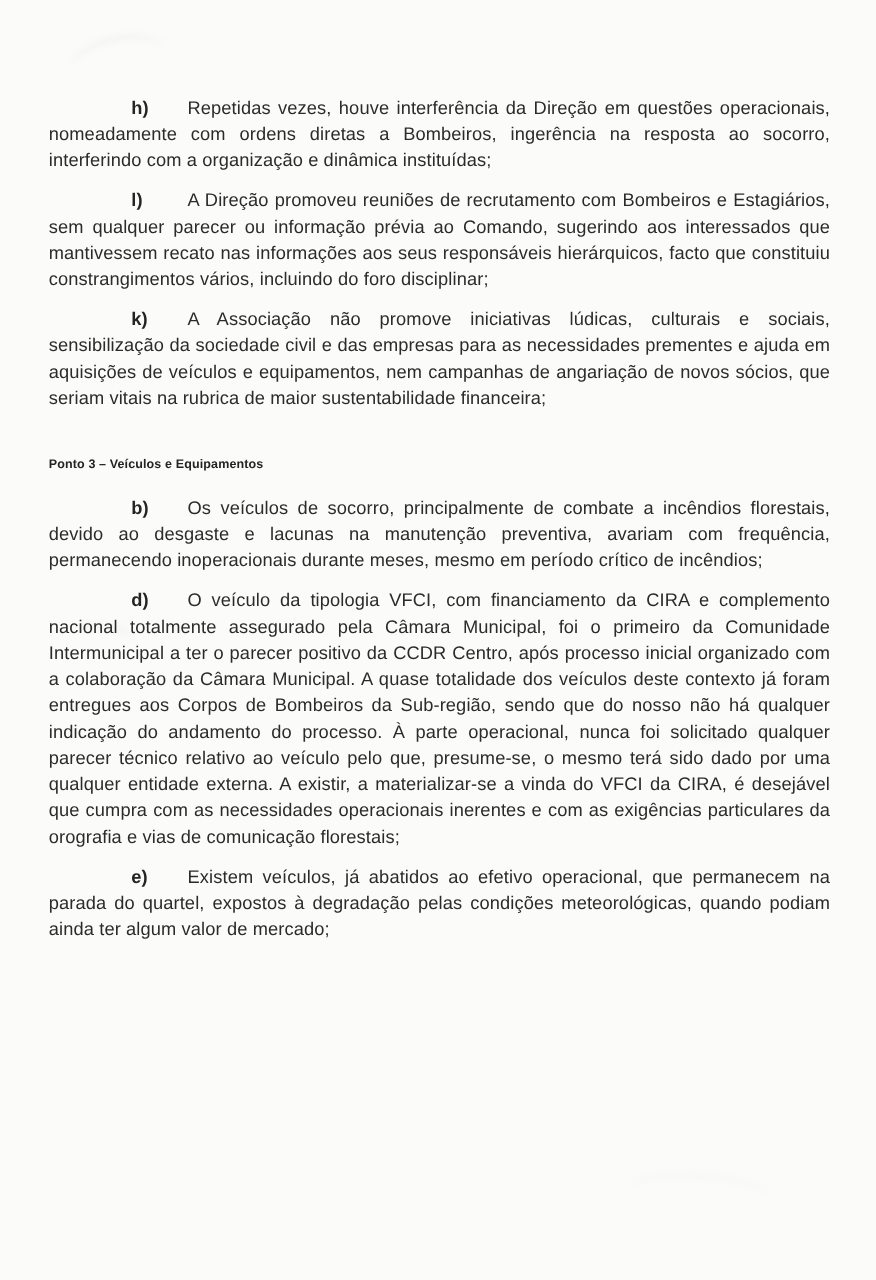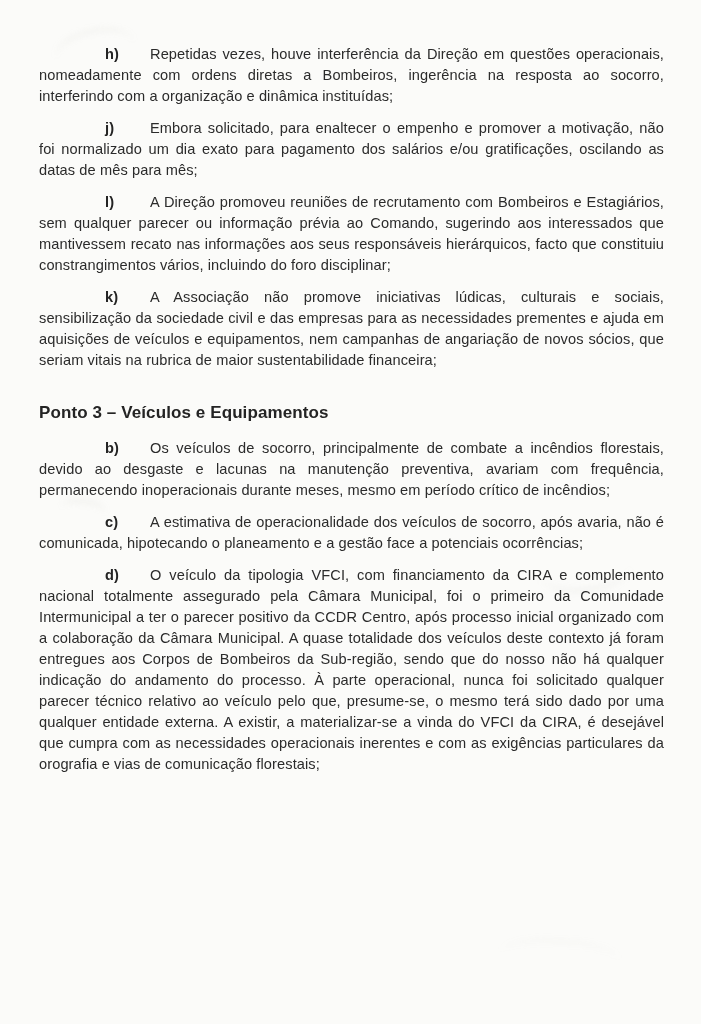--- a/index.html
+++ b/index.html
@@ -15,38 +15,39 @@
     color: #2b2b2b;
     position: relative;
   }
   .page {
     position: relative;
     box-sizing: border-box;
     width: 701px;
     height: 829px;
     padding: 44px 37px 0 39px;
     z-index: 2;
+    margin-top: 33px;
   }
   .para {
     margin: 0 0 11px 0;
     font-size: 14.6px;
     line-height: 21px;
     text-align: justify;
     letter-spacing: 0.1px;
   }
   .item-label {
     display: inline-block;
     width: 111px;
     text-indent: 66px;
     font-weight: 700;
     color: #242424;
   }
   .section-heading {
     margin: 31px 0 15px 0;
-    font-size: 17px;
+    font-size: 10px;
     line-height: 21px;
     font-weight: 700;
     color: #242424;
     letter-spacing: 0.1px;
   }
   
   .artifact {
     position: absolute;
     z-index: 1;
     pointer-events: none;
@@ -83,29 +84,28 @@
 <div class="artifact artifact-1"></div>
 <div class="artifact artifact-2"></div>
 <div class="artifact artifact-3"></div>
 <div class="artifact artifact-4"></div>
 
 <div class="page">
 
   <p class="para"><span class="item-label">h)</span><span class="item-text">Repetidas vezes, houve interferência da Direção em questões operacionais, nomeadamente com ordens diretas a Bombeiros, ingerência na resposta ao socorro, interferindo com a organização e dinâmica instituídas;</span></p>
 
 
-  <p class="para"><span class="item-label">j)</span><span class="item-text">Embora solicitado, para enaltecer o empenho e promover a motivação, não foi normalizado um dia exato para pagamento dos salários e/ou gratificações, oscilando as datas de mês para mês;</span></p>
 
   <p class="para"><span class="item-label">l)</span><span class="item-text">A Direção promoveu reuniões de recrutamento com Bombeiros e Estagiários, sem qualquer parecer ou informação prévia ao Comando, sugerindo aos interessados que mantivessem recato nas informações aos seus responsáveis hierárquicos, facto que constituiu constrangimentos vários, incluindo do foro disciplinar;</span></p>
 
   <p class="para"><span class="item-label">k)</span><span class="item-text">A Associação não promove iniciativas lúdicas, culturais e sociais, sensibilização da sociedade civil e das empresas para as necessidades prementes e ajuda em aquisições de veículos e equipamentos, nem campanhas de angariação de novos sócios, que seriam vitais na rubrica de maior sustentabilidade financeira;</span></p>
 
   <h2 class="section-heading">Ponto 3 – Veículos e Equipamentos</h2>
 
 
   <p class="para"><span class="item-label">b)</span><span class="item-text">Os veículos de socorro, principalmente de combate a incêndios florestais, devido ao desgaste e lacunas na manutenção preventiva, avariam com frequência, permanecendo inoperacionais durante meses, mesmo em período crítico de incêndios;</span></p>
 
-  <p class="para"><span class="item-label">c)</span><span class="item-text">A estimativa de operacionalidade dos veículos de socorro, após avaria, não é comunicada, hipotecando o planeamento e a gestão face a potenciais ocorrências;</span></p>
 
   <p class="para"><span class="item-label">d)</span><span class="item-text">O veículo da tipologia VFCI, com financiamento da CIRA e complemento nacional totalmente assegurado pela Câmara Municipal, foi o primeiro da Comunidade Intermunicipal a ter o parecer positivo da CCDR Centro, após processo inicial organizado com a colaboração da Câmara Municipal. A quase totalidade dos veículos deste contexto já foram entregues aos Corpos de Bombeiros da Sub-região, sendo que do nosso não há qualquer indicação do andamento do processo. À parte operacional, nunca foi solicitado qualquer parecer técnico relativo ao veículo pelo que, presume-se, o mesmo terá sido dado por uma qualquer entidade externa. A existir, a materializar-se a vinda do VFCI da CIRA, é desejável que cumpra com as necessidades operacionais inerentes e com as exigências particulares da orografia e vias de comunicação florestais;</span></p>
 
+  <p class="para"><span class="item-label">e)</span><span class="item-text">Existem veículos, já abatidos ao efetivo operacional, que permanecem na parada do quartel, expostos à degradação pelas condições meteorológicas, quando podiam ainda ter algum valor de mercado;</span></p>
 
 </div>
 
 </body></html>

